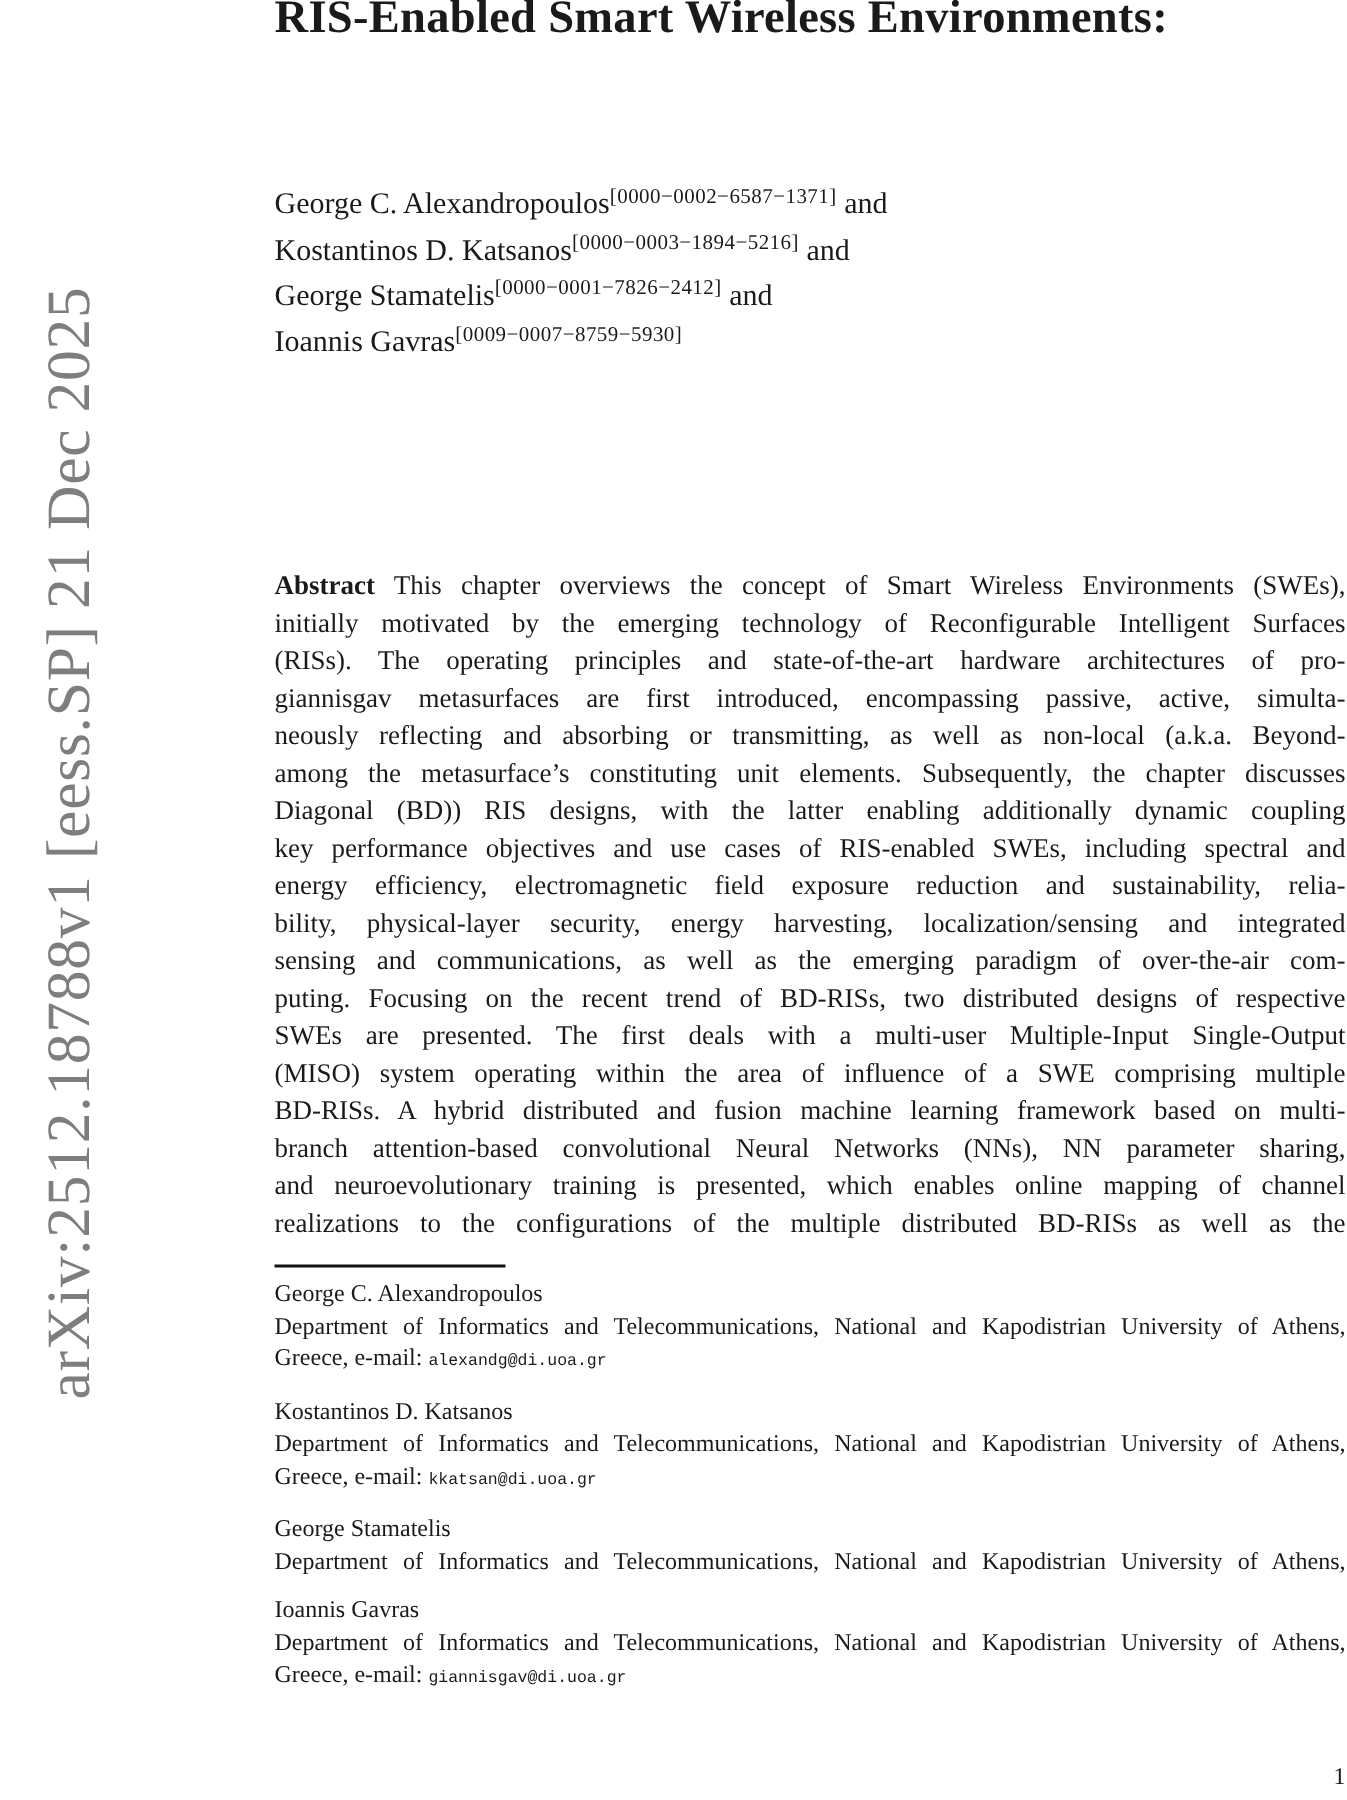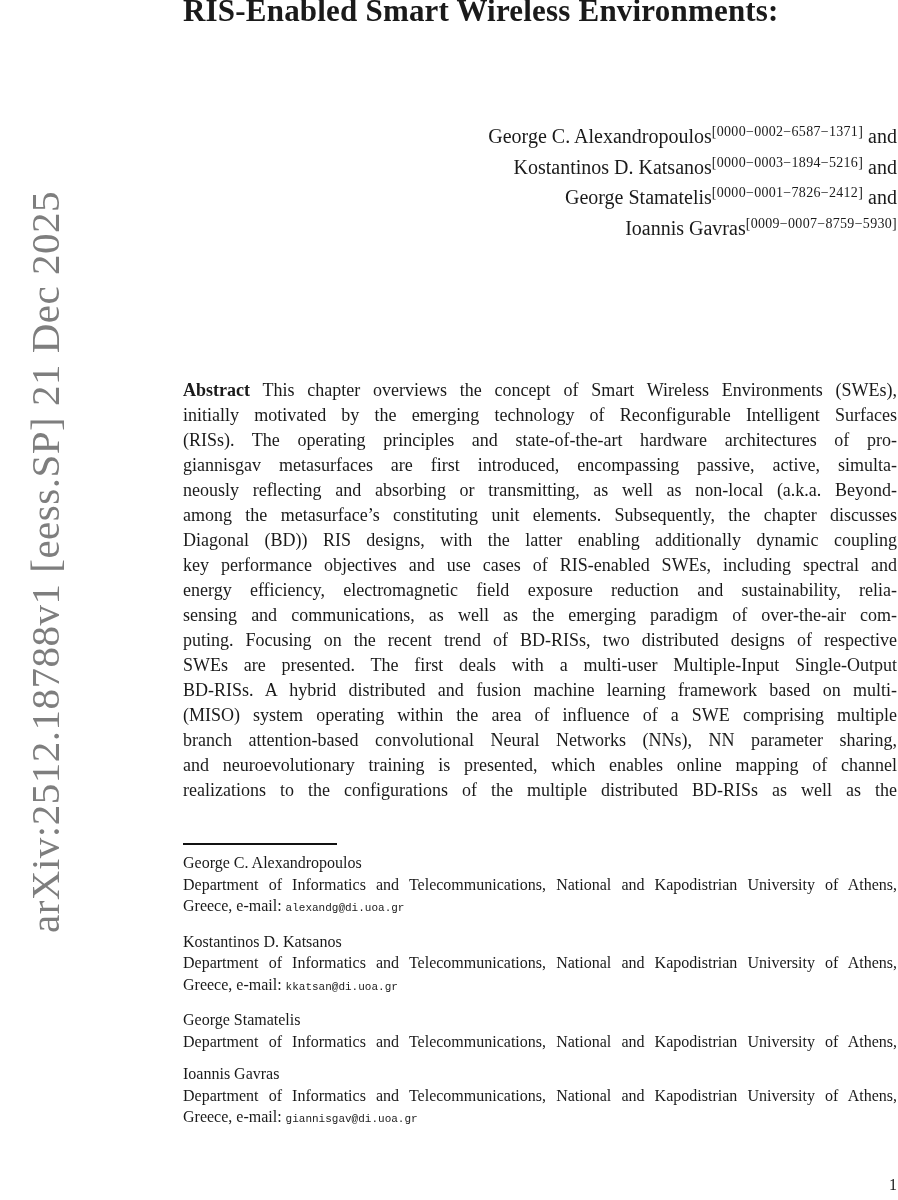--- a/index.html
+++ b/index.html
@@ -43,21 +43,20 @@
   }
 
   
   .authors {
     position: absolute;
     left: 183px;
     top: 119px;
     width: 714px;
     font-size: 20px;
     line-height: 25.5px;
-    text-align: right;
   }
   .author-orcid {
     font-size: 14px;
     vertical-align: 7px;
     letter-spacing: 0.3px;
   }
 
   
   .abstract {
     position: absolute;
@@ -133,25 +132,26 @@
   <div class="abstract">
     <div class="abs-line"><span class="abs-label">Abstract</span> <span>This chapter overviews the concept of Smart Wireless Environments (SWEs),</span></div>
     <div class="abs-line">initially motivated by the emerging technology of Reconfigurable Intelligent Surfaces</div>
     <div class="abs-line">(RISs). The operating principles and state-of-the-art hardware architectures of pro-</div>
     <div class="abs-line">giannisgav metasurfaces are first introduced, encompassing passive, active, simulta-</div>
     <div class="abs-line">neously reflecting and absorbing or transmitting, as well as non-local (a.k.a. Beyond-</div>
     <div class="abs-line">among the metasurface’s constituting unit elements. Subsequently, the chapter discusses</div>
     <div class="abs-line">Diagonal (BD)) RIS designs, with the latter enabling additionally dynamic coupling</div>
     <div class="abs-line">key performance objectives and use cases of RIS-enabled SWEs, including spectral and</div>
     <div class="abs-line">energy efficiency, electromagnetic field exposure reduction and sustainability, relia-</div>
+    <div class="abs-line">bility, physical-layer security, energy harvesting, localization/sensing and integrated</div>
     <div class="abs-line">sensing and communications, as well as the emerging paradigm of over-the-air com-</div>
     <div class="abs-line">puting. Focusing on the recent trend of BD-RISs, two distributed designs of respective</div>
     <div class="abs-line">SWEs are presented. The first deals with a multi-user Multiple-Input Single-Output</div>
+    <div class="abs-line">(MISO) system operating within the area of influence of a SWE comprising multiple</div>
     <div class="abs-line">BD-RISs. A hybrid distributed and fusion machine learning framework based on multi-</div>
-    <div class="abs-line">(MISO) system operating within the area of influence of a SWE comprising multiple</div>
     <div class="abs-line">branch attention-based convolutional Neural Networks (NNs), NN parameter sharing,</div>
     <div class="abs-line">and neuroevolutionary training is presented, which enables online mapping of channel</div>
     <div class="abs-line">realizations to the configurations of the multiple distributed BD-RISs as well as the</div>
   </div>
 
   <div class="fn-rule"></div>
 
   <div class="footnotes">
     <div class="footnote">
       <div class="fn-name">George C. Alexandropoulos</div>

